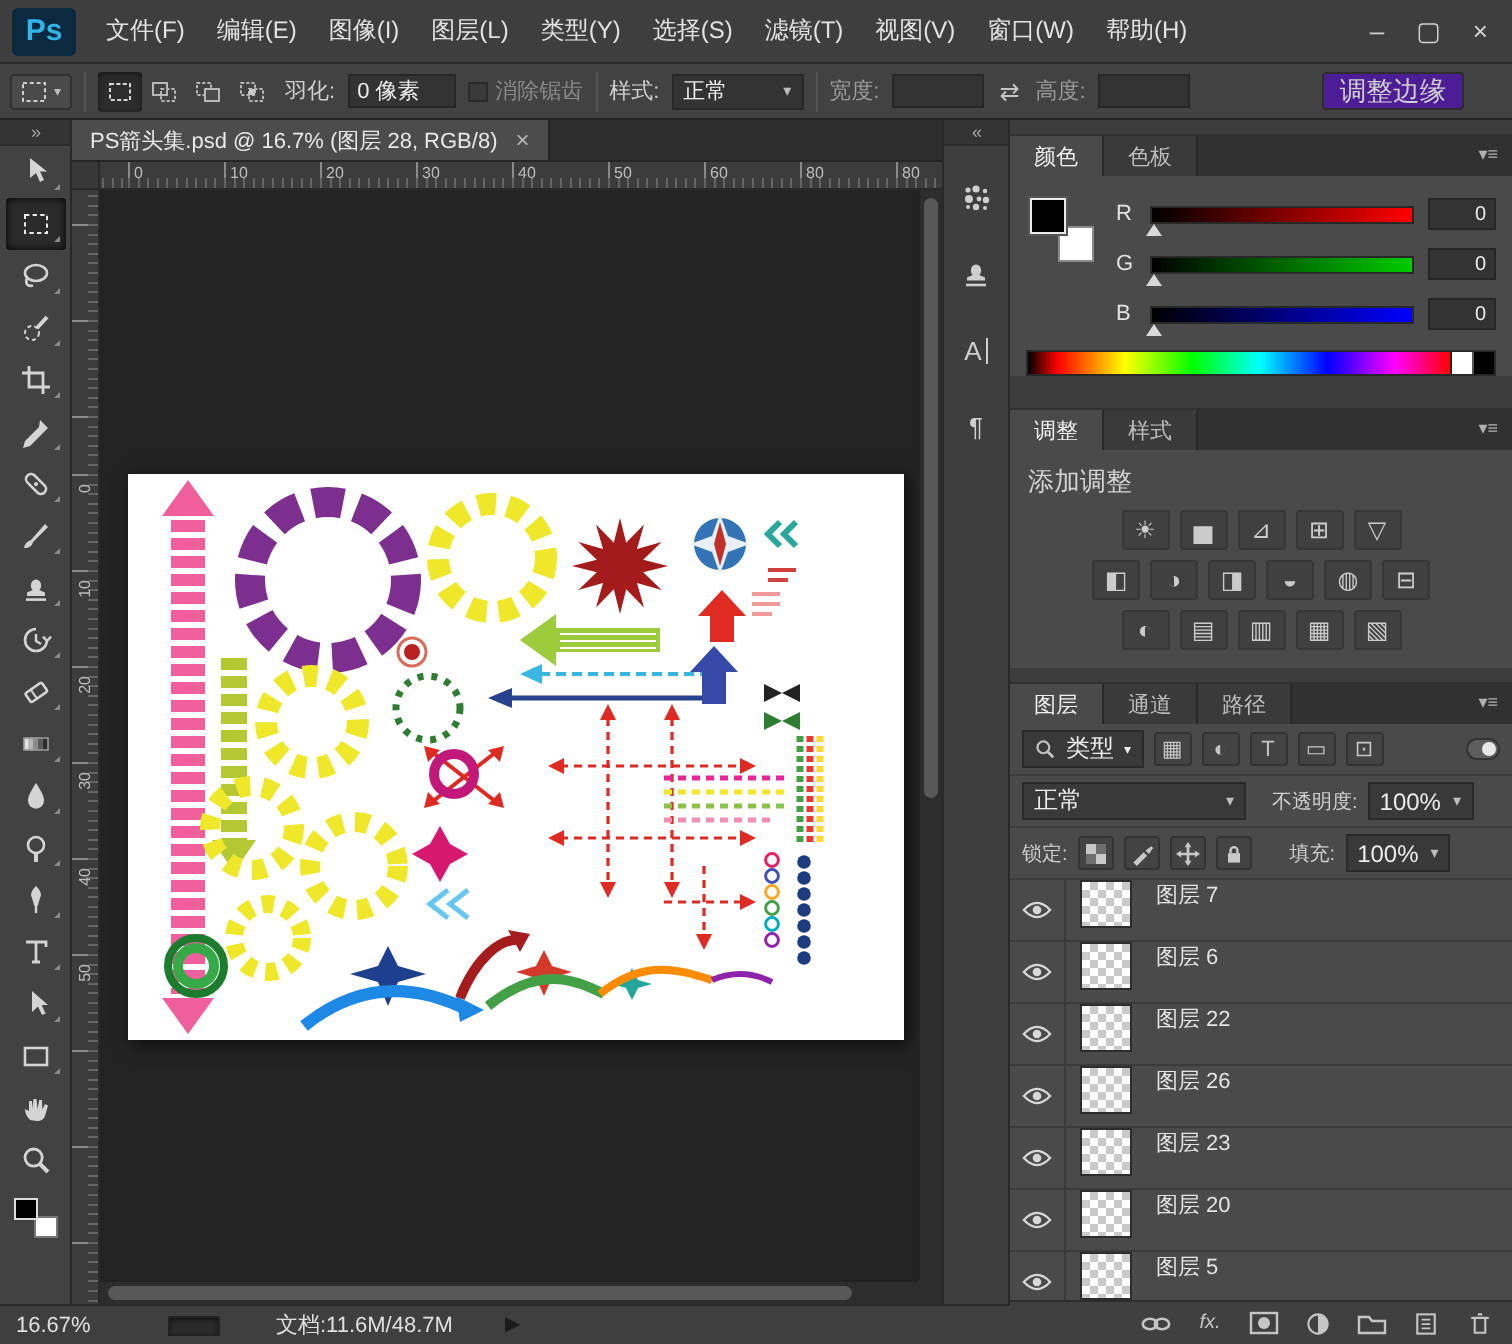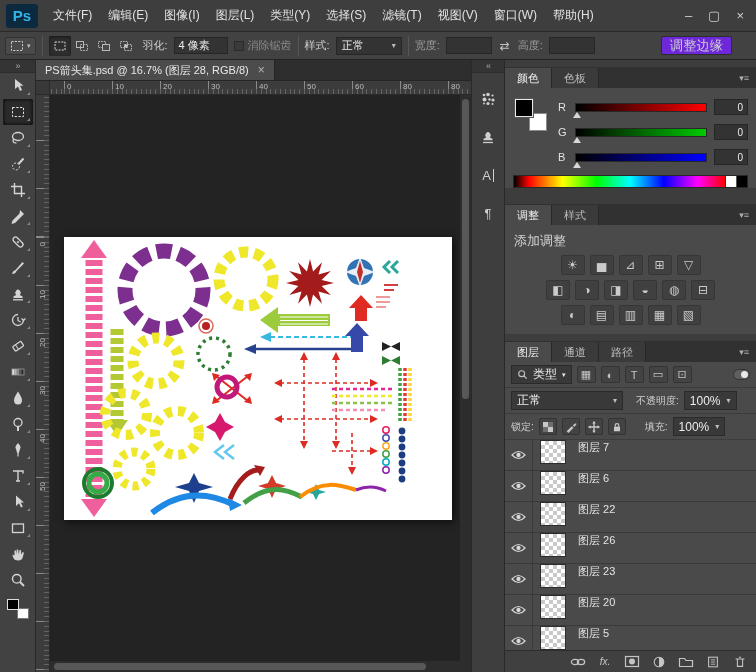--- a/index.html
+++ b/index.html
@@ -23,21 +23,21 @@
 .mode-btn.active{background:#2d2d2d;box-shadow:inset 0 1px 3px #161616;}
 .opt-label{color:#cfcfcf;}
 .opt-label.dim{color:#9a9a9a;}
 .opt-field{background:#333;border:1px solid #262626;height:17px;display:flex;align-items:center;padding:0 4px;min-width:54px;color:#ececec;}
 .opt-field.empty{min-width:46px;}
 .combo{background:#333;border:1px solid #262626;height:18px;display:flex;align-items:center;justify-content:space-between;gap:8px;padding:0 5px;min-width:66px;color:#ececec;}
 .combo .arr{font-size:8px;color:#bdbdbd;}
 .aa{display:flex;align-items:center;gap:4px;color:#8a8a8a;}
 .aa .cb{width:10px;height:10px;background:#3a3a3a;border:1px solid #2a2a2a;}
 .swapbtn{color:#c5c5c5;font-size:12px;padding:0 2px;}
-.refine-btn{background:#6d28d9;border:1px solid #2d2d2d;border-radius:2px;height:19px;padding:0 8px;color:#cfcfcf;margin-left:60px;flex:0 0 auto;}
+.refine-btn{background:#4c1d95;border:1px solid #2d2d2d;border-radius:2px;height:19px;padding:0 8px;color:#cfcfcf;margin-left:60px;flex:0 0 auto;}
 
 
 .main{height:612px;display:flex;min-height:0;}
 .left-side{width:505px;display:flex;flex-direction:column;min-width:0;}
 .work-row{flex:1;display:flex;min-height:0;}
 
 
 .toolsdock{width:36px;background:#424242;border-right:1px solid #292929;display:flex;flex-direction:column;align-items:center;}
 .dock-head{height:13px;width:100%;background:#343434;color:#a8a8a8;font-size:9px;display:flex;align-items:center;justify-content:center;letter-spacing:-1px;border-bottom:1px solid #2c2c2c;}
 .tool{width:30px;height:26px;display:flex;align-items:center;justify-content:center;position:relative;}
@@ -200,21 +200,21 @@
       <div class="mode-btn">
         <svg width="14" height="12" viewBox="0 0 14 12">
             <rect x="1.5" y="1.5" width="7" height="6" fill="none" stroke="#b8b8b8" stroke-dasharray="1.6 1"></rect>
             <rect x="5.5" y="4.5" width="7" height="6" fill="none" stroke="#b8b8b8" stroke-dasharray="1.6 1"></rect>
             <rect x="5.5" y="4.5" width="3" height="3" fill="#c8c8c8"></rect>
           </svg>
       </div>
     </div>
     <span class="opt-label">羽化:</span>
     <div class="opt-field">
-        <span>4 像素</span>
+        <span>0 像素</span>
       </div>
     <span class="aa">
         <span class="cb"></span>
         <span>消除锯齿</span>
       </span>
     <div class="sep"></div>
     <span class="opt-label">样式:</span>
     <div class="combo">
         <span>正常</span>
         <span class="arr">▾</span>
@@ -531,20 +531,26 @@
           <div class="mini-icon">
             <span class="char-icon">A</span>
           </div>
           <div class="mini-icon">
             <span>¶</span>
           </div>
         </div>
 
       </div>
 
+      <div class="statusbar">
+        <span class="status-zoom">16.67%</span>
+        <span class="status-proxy"></span>
+        <span class="status-doc">文档:11.6M/48.7M</span>
+        <span class="status-arrow">▶</span>
+      </div>
     </div>
 
     <div class="rightdock">
 
       <div class="panel">
         <div class="ptabs">
           <div class="ptab active">颜色</div>
           <div class="ptab">色板</div>
           <div class="pmenu">▾≡</div>
         </div>

